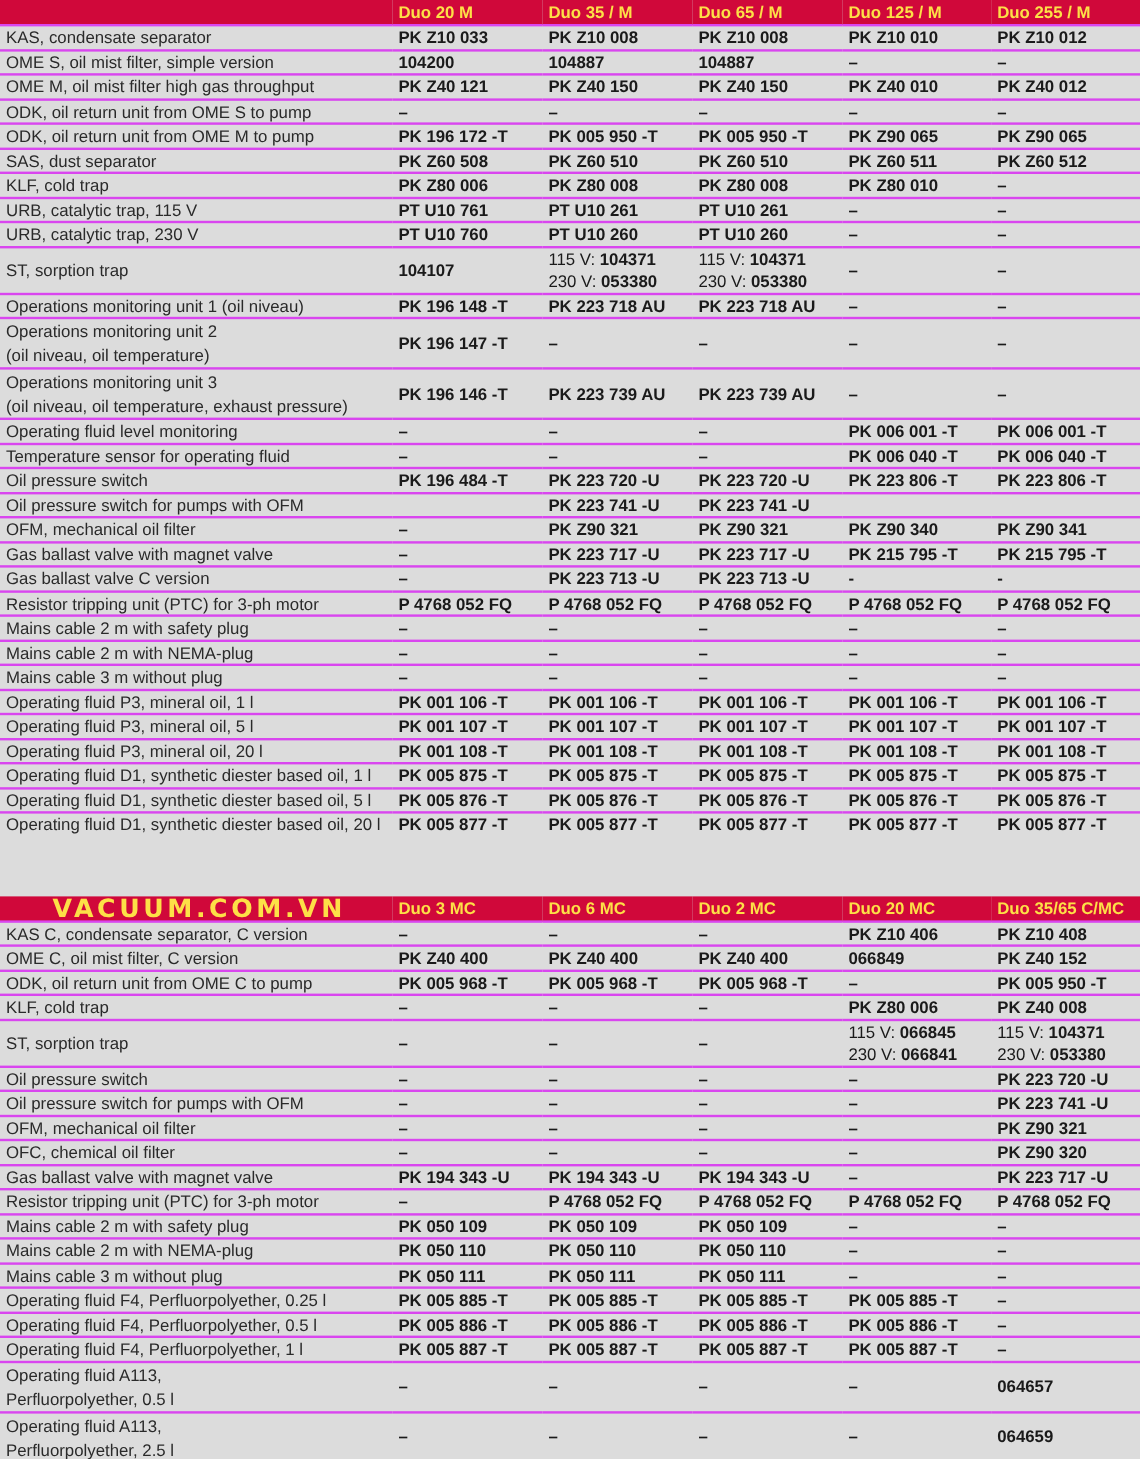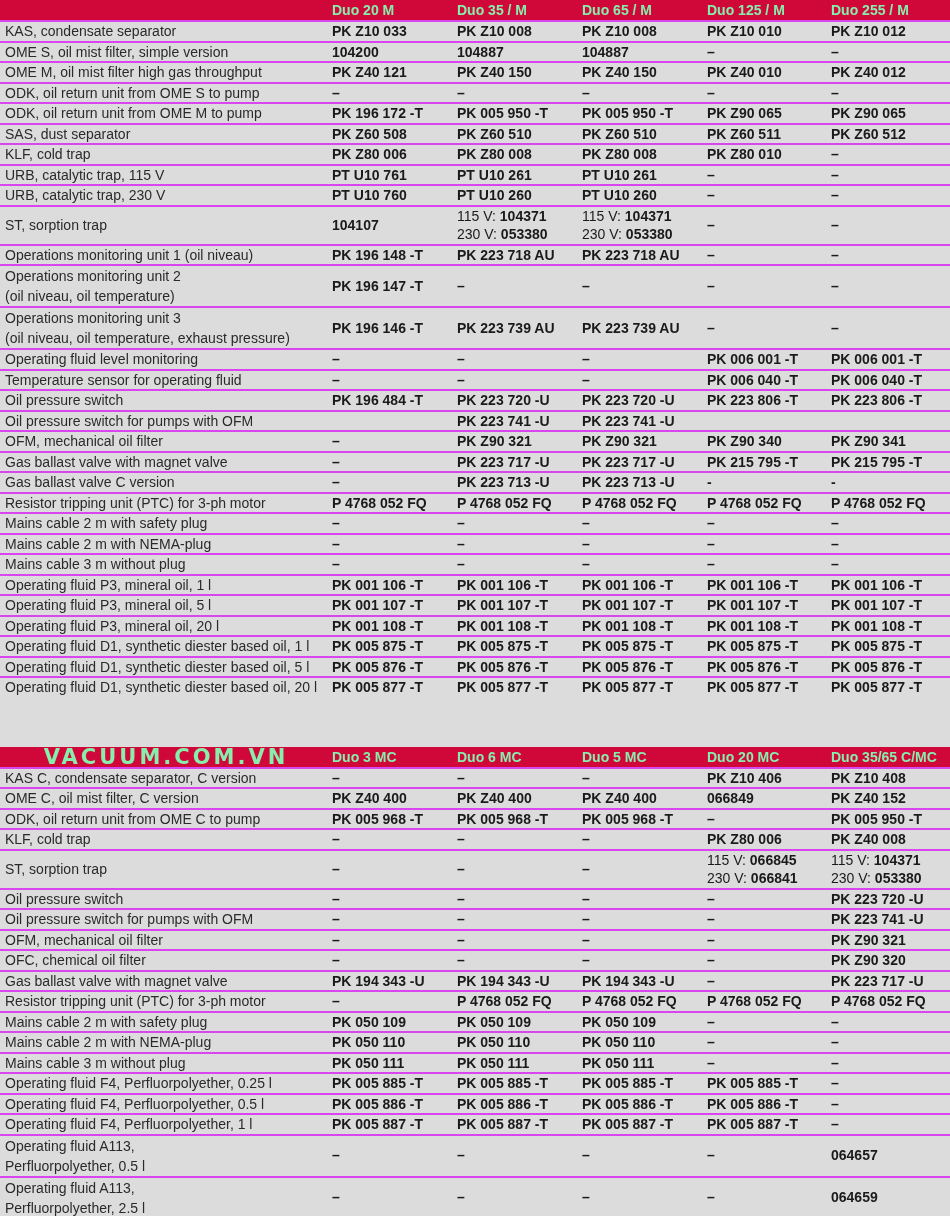--- a/index.html
+++ b/index.html
@@ -14,21 +14,21 @@
       border-collapse: collapse;
       table-layout: fixed;
       font-size: 14px;
     }
     table.acc col.c0 { width: 327px; }
     table.acc col.c1 { width: 125px; }
     table.acc col.c2 { width: 125px; }
     table.acc col.c3 { width: 125px; }
     table.acc col.c4 { width: 124px; }
     table.acc col.c5 { width: 124px; }
-    thead tr { background: #d0083a; color: #86efac; }
+    thead tr { background: #d0083a; color: #fde047; }
     thead th {
       height: 20px; padding: 0 0 0 5px;
       text-align: left; font-weight: bold; font-size: 14px;
       white-space: nowrap; line-height: 20px;
     }
     thead th.brand {
       text-align: center; letter-spacing: 3px; font-size: 21px;
       font-family: "DejaVu Sans", sans-serif; font-weight: bold;
     }
     tbody tr { border-top: 2px solid #d946ef; }
@@ -329,21 +329,21 @@
       <col class="c2">
       <col class="c3">
       <col class="c4">
       <col class="c5">
     </colgroup>
   <thead>
     <tr>
       <th class="brand">VACUUM.COM.VN</th>
       <th>Duo 3 MC</th>
       <th>Duo 6 MC</th>
-      <th>Duo 5 MC</th>
+      <th>Duo 2 MC</th>
       <th>Duo 20 MC</th>
       <th>Duo 35/65 C/MC</th>
     </tr>
   </thead>
   <tbody id="t2body">
       <tr>
         <td class="lbl">KAS C, condensate separator, C version</td>
         <td class="val">–</td>
         <td class="val">–</td>
         <td class="val">–</td>

